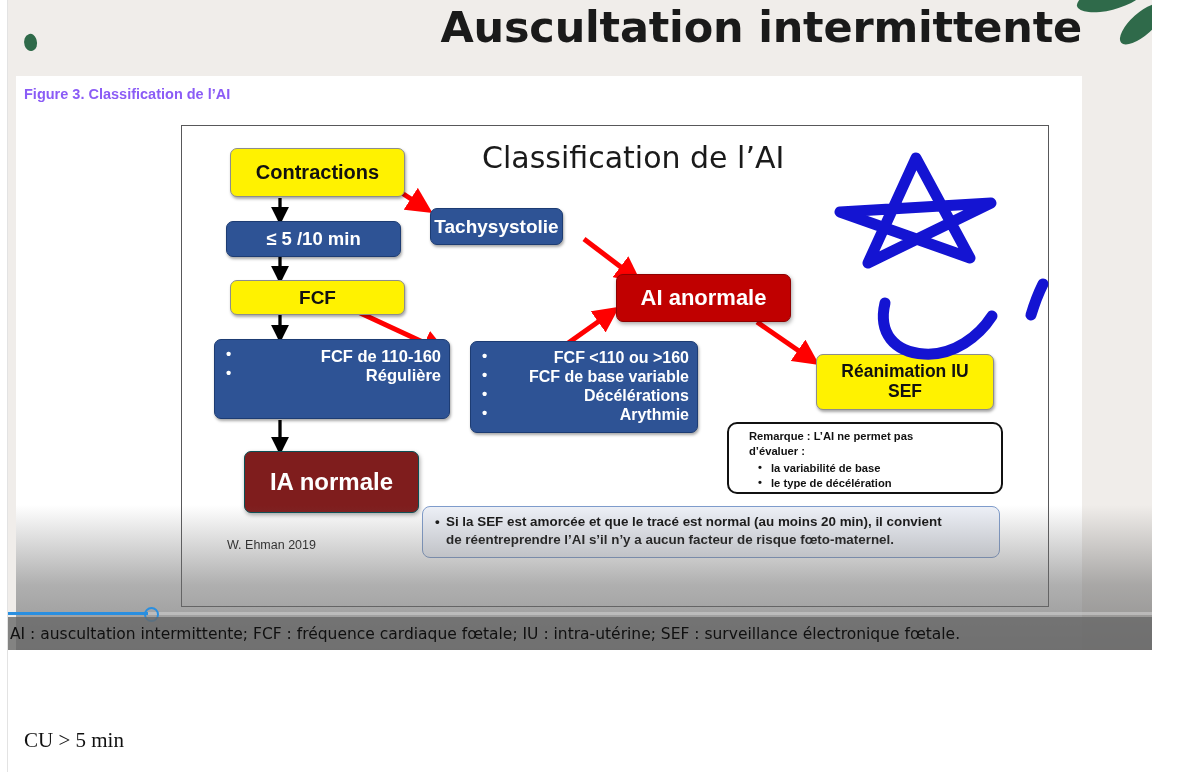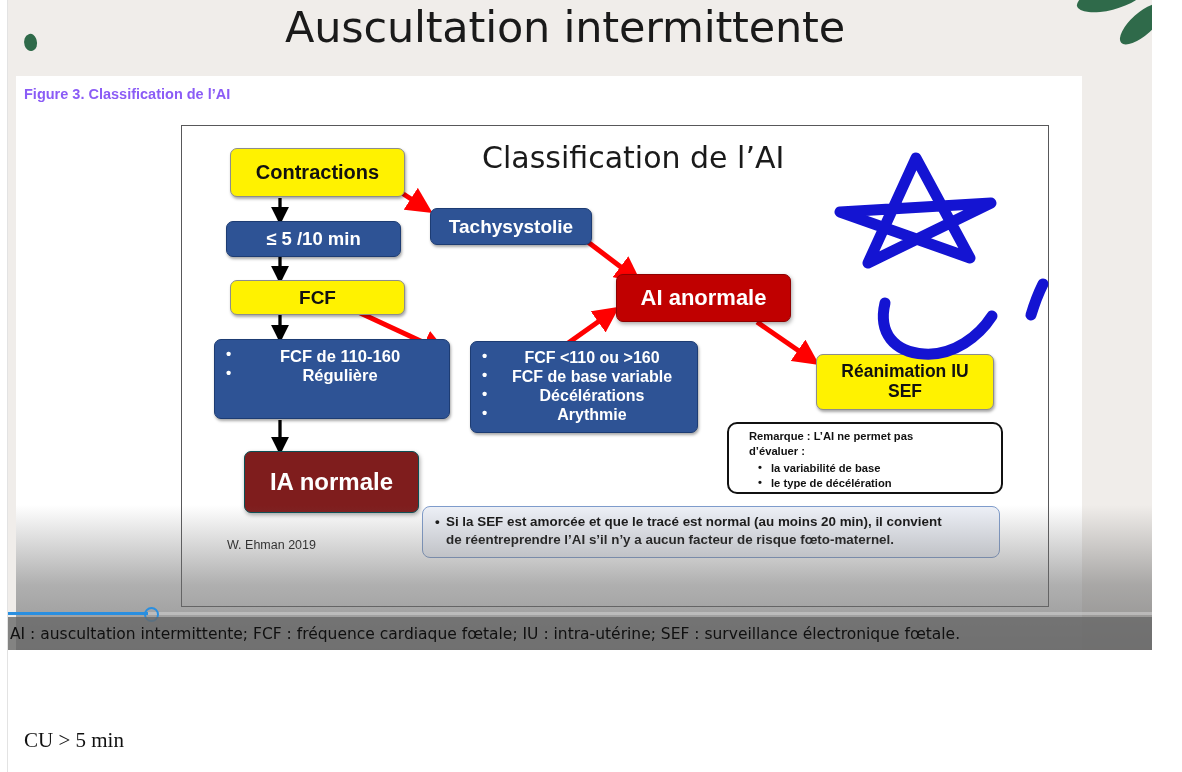--- a/index.html
+++ b/index.html
@@ -11,23 +11,23 @@
   .doc-left-rule{position:absolute;left:0;top:0;width:8px;height:772px;background:#ffffff;}
   .doc-gutter-line{position:absolute;left:7px;top:0;width:1px;height:772px;background:#e3e3e3;}
 
   
   #slide{position:absolute;left:8px;top:0;width:1144px;height:650px;background:#f0edea;overflow:hidden;}
 
   .leaf-tr{position:absolute;right:-6px;top:-10px;width:120px;height:86px;pointer-events:none;}
   .leaf-left-dot{position:absolute;left:16px;top:34px;width:13px;height:17px;border-radius:60% 40% 55% 45%;
                  background:#2f6a4a;transform:rotate(-18deg);}
 
-  .slide-title{position:absolute;left:0;top:2px;width:1074px;text-align:center;
-               font-size:43px;font-weight:400;color:#1a1a1a;letter-spacing:-0.2px;
-               font-family:"DejaVu Sans", sans-serif;padding-left:20px;}
+  .slide-title{position:absolute;left:0;top:2px;width:1074px;text-align:right;
+               font-size:43px;font-weight:700;color:#1a1a1a;letter-spacing:-0.2px;
+               font-family:"DejaVu Sans", sans-serif;}
 
   
   #figure-panel{position:absolute;left:8px;top:76px;width:1066px;height:574px;background:#ffffff;}
   .figure-caption{position:absolute;left:8px;top:10px;font-size:14.5px;font-weight:bold;color:#8b5cf6;}
 
   
   #figure-frame{position:absolute;left:165px;top:49px;width:866px;height:480px;
                 border:1.4px solid #58585a;background:#ffffff;}
 
   .fig-title{position:absolute;left:300px;top:14px;font-size:30px;color:#1a1a1a;font-weight:400;
@@ -37,21 +37,21 @@
   .box{position:absolute;box-sizing:border-box;display:flex;align-items:center;justify-content:center;
        font-weight:bold;border-radius:7px;line-height:1.12;}
   .box.yellow{background:#fff200;color:#111111;border:1.3px solid #8d8d8d;
               box-shadow:1px 2px 3px rgba(0,0,0,.35);}
   .box.blue{background:#2e5395;color:#ffffff;border:1.3px solid #1d3c73;
             box-shadow:1px 2px 3px rgba(0,0,0,.35);}
   .box.red{background:#c00000;color:#ffffff;border:1.3px solid #8f0000;
            box-shadow:1px 2px 4px rgba(0,0,0,.35);}
   .box.teal{background:#7f1d1d;color:#ffffff;border:1.3px solid #0a4f54;
             box-shadow:1px 2px 4px rgba(0,0,0,.35);}
-  .box.listbox{display:block;text-align:center;padding:7px 8px 7px 10px;}
+  .box.listbox{display:block;text-align:right;padding:7px 8px 7px 10px;}
   .box.listbox ul{margin:0;padding:0 0 0 14px;list-style:none;}
   .box.listbox li{position:relative;margin:0 0 1px 0;}
   .box.listbox li:before{content:"\2022";position:absolute;left:-13px;top:-1px;font-size:15px;}
 
   
   #remark-box{position:absolute;box-sizing:border-box;background:#ffffff;border:2px solid #111;
               border-radius:10px;padding:5px 8px 4px 8px;font-size:11.2px;font-weight:bold;color:#111;
               line-height:1.32;}
   #remark-box ul{margin:2px 0 0 0;padding:0 0 0 22px;list-style:none;}
   #remark-box li{position:relative;margin-bottom:1px;}
@@ -145,21 +145,21 @@
         </div>
 
         <div class="box blue" style="left:44px;top:95px;width:175px;height:36px;font-size:18.5px;">
           <span>≤ 5 /10 min</span>
         </div>
 
         <div class="box yellow" style="left:48px;top:154px;width:175px;height:35px;font-size:19px;">
           <span>FCF</span>
         </div>
 
-        <div class="box blue" style="left:248px;top:82px;width:162px;height:37px;font-size:19px;">
+        <div class="box blue" style="left:248px;top:82px;width:133px;height:37px;font-size:19px;">
           <span>Tachysystolie</span>
         </div>
 
         <div class="box red" style="left:434px;top:148px;width:175px;height:48px;font-size:22px;">
           <span>AI anormale</span>
         </div>
 
         <div class="box yellow" style="left:634px;top:228px;width:178px;height:56px;font-size:17.5px;flex-direction:column;">
           <span>Réanimation IU</span>
           <span>SEF</span>

